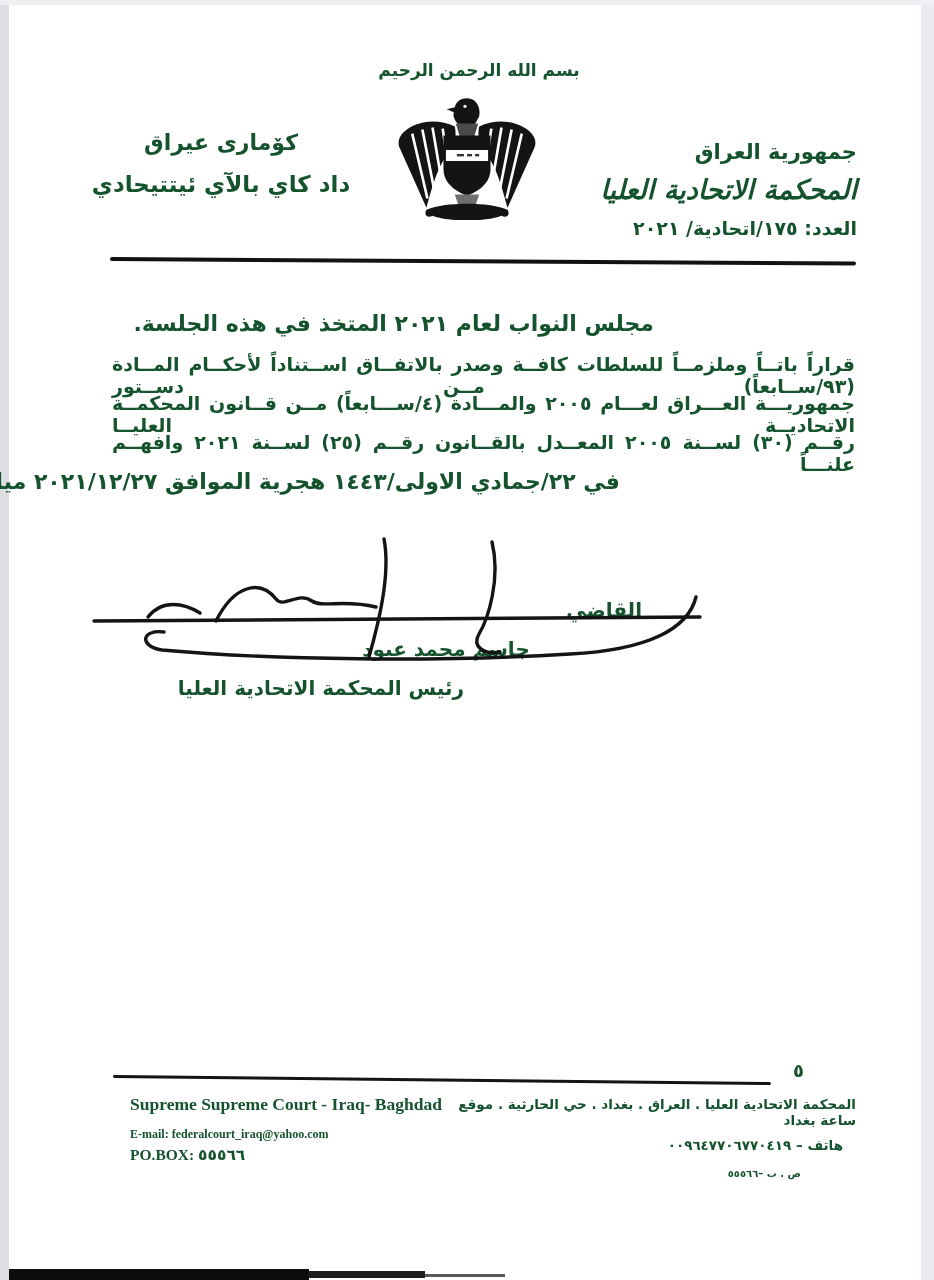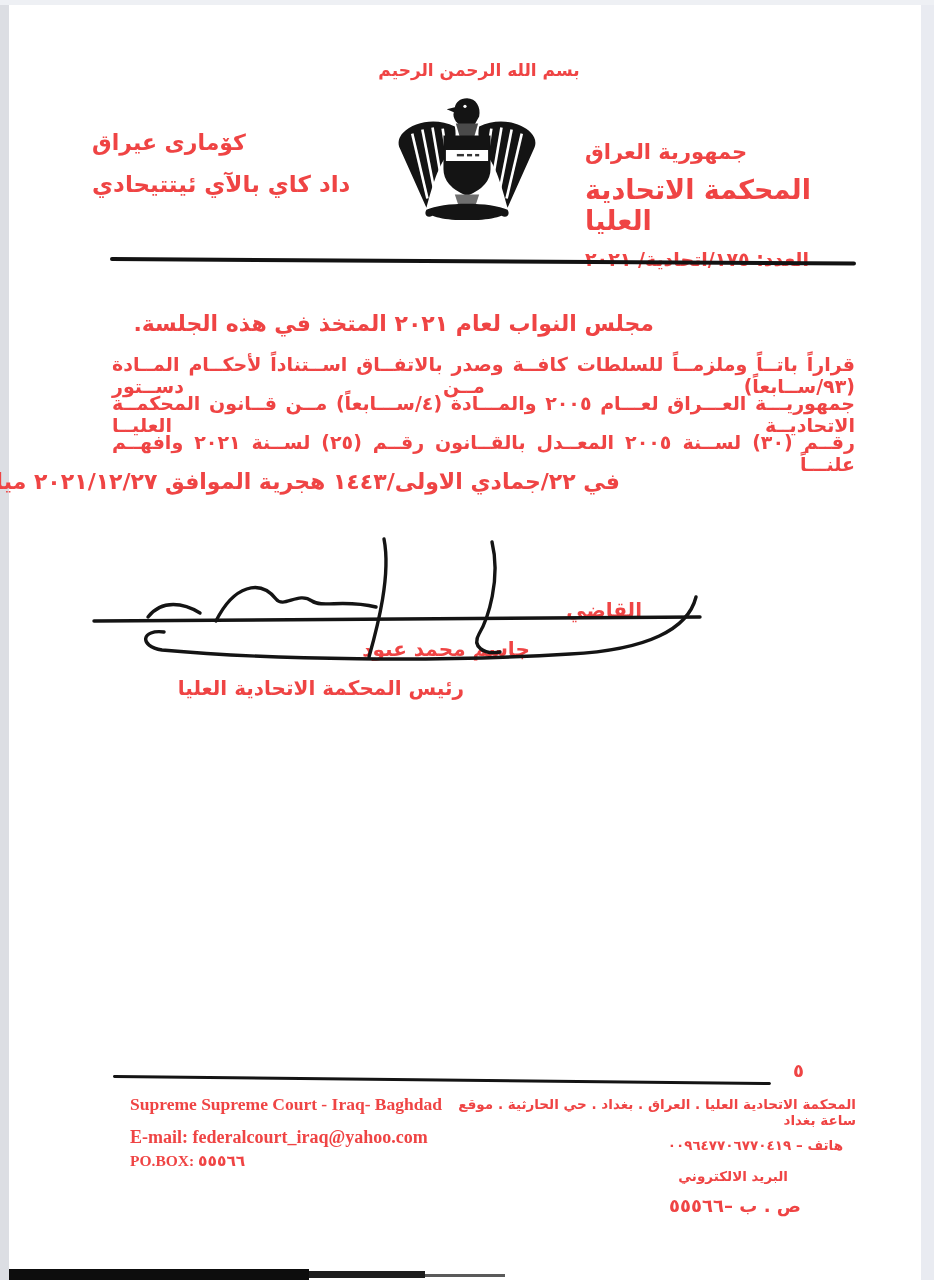--- a/index.html
+++ b/index.html
@@ -1,61 +1,61 @@
 <!DOCTYPE html>
 <html lang="ar"><head>
 <meta charset="utf-8">
 <style>
   html,body{margin:0;padding:0;background:#c9cbd1;}
   .scan{
     position:relative;width:934px;height:1280px;margin:0 auto;
     background:#ffffff;overflow:hidden;
-    font-family:"DejaVu Sans",sans-serif;color:#ef4444;
+    font-family:"DejaVu Sans",sans-serif;color:#14532d;
   }
   .abs{position:absolute;}
   .ar{direction:rtl;font-weight:bold;font-family:"DejaVu Sans",sans-serif;}
   .en{direction:ltr;font-weight:bold;font-family:"Liberation Serif","DejaVu Sans",serif;}
   
   .edge-left{left:0;top:0;width:9px;height:1280px;background:#dcdee3;}
   .edge-right{right:0;top:0;width:13px;height:1280px;background:#e9ebf1;}
   .edge-top{left:0;top:0;width:934px;height:5px;background:#eef0f4;}
   .edge-bar-1{left:9px;top:1269px;width:300px;height:11px;background:#0d0d0d;}
   .edge-bar-2{left:309px;top:1271px;width:116px;height:7px;background:#1e1e1e;}
   .edge-bar-3{left:425px;top:1274px;width:80px;height:3px;background:#5a5a5a;}
   
   .bismillah{left:0;top:60px;width:934px;text-align:center;font-size:17px;transform:translateX(12px);}
-  .hdr-right{left:585px;top:140px;width:272px;text-align:left;}
+  .hdr-right{left:585px;top:140px;width:272px;text-align:right;}
   .hdr-right .country{font-size:21px;margin-bottom:10px;}
-  .hdr-right .court{font-size:27px;margin-bottom:12px;}
+  .hdr-right .court{font-size:27px;margin-bottom:12px;font-style:italic;}
   .hdr-right .ref{font-size:19px;}
-  .hdr-left{left:92px;top:130px;width:278px;text-align:left;}
+  .hdr-left{left:82px;top:130px;width:278px;text-align:center;}
   .hdr-left .country-ku{font-size:22px;margin-bottom:16px;}
   .hdr-left .court-ku{font-size:23px;}
   .rule-1{left:110px;top:257px;width:746px;height:4px;background:#121212;transform:rotate(0.35deg);transform-origin:left center;border-radius:2px;}
   
   .p-line{left:112px;width:743px;font-size:19px;text-align:justify;text-align-last:justify;height:36px;overflow:visible;}
   .p-free{font-size:22px;white-space:nowrap;}
   
   .sig-title{right:292px;top:598px;font-size:20px;}
   .sig-name{left:330px;top:637px;width:232px;text-align:center;font-size:20px;white-space:nowrap;}
   .sig-role{left:172px;top:676px;width:292px;font-size:20px;white-space:nowrap;}
   
   .rule-2{left:113px;top:1075px;width:658px;height:3.4px;background:#141414;transform:rotate(0.62deg);transform-origin:left center;border-radius:2px;}
   .page-num{left:793px;top:1060px;font-size:18px;font-weight:bold;}
   .ft-en{left:130px;top:1094px;width:360px;}
   .ft-en .l1{font-size:17.5px;margin-bottom:12px;}
   .ft-en .l2{font-size:17px;margin-bottom:9px;}
-  .ft-en .l3{font-size:18px;margin-bottom:4px;}
+  .ft-en .l3{font-size:12px;margin-bottom:4px;}
   .ft-en .l4{font-size:15.5px;}
   .ft-ar{right:78px;top:1096px;width:420px;text-align:right;}
   .ft-ar div{font-size:13.5px;}
   .ft-ar .l1{margin-bottom:9px;}
   .ft-ar .l2{margin-bottom:15px;margin-right:13px;}
   .ft-ar .l3{margin-bottom:11px;margin-right:68px;}
-  .ft-ar .l4{margin-right:55px;font-size:18px;}
+  .ft-ar .l4{margin-right:55px;font-size:10px;}
   svg{display:block;}
 </style>
 </head>
 <body>
 
 <div class="scan">
 
   <div class="abs edge-left"></div>
   <div class="abs edge-right"></div>
   <div class="abs edge-top"></div>
@@ -157,17 +157,16 @@
     </div>
     <div class="l4">
       <span>PO.BOX:</span>
       <span>٥٥٥٦٦</span>
     </div>
   </div>
 
   <div class="abs ft-ar ar">
     <div class="l1">المحكمة الاتحادية العليا . العراق . بغداد .  حي الحارثية . موقع ساعة بغداد</div>
     <div class="l2">هاتف – ٠٠٩٦٤٧٧٠٦٧٧٠٤١٩</div>
-    <div class="l3">البريد الالكتروني</div>
     <div class="l4">ص . ب –٥٥٥٦٦</div>
   </div>
 
 </div>
 
 </body></html>

